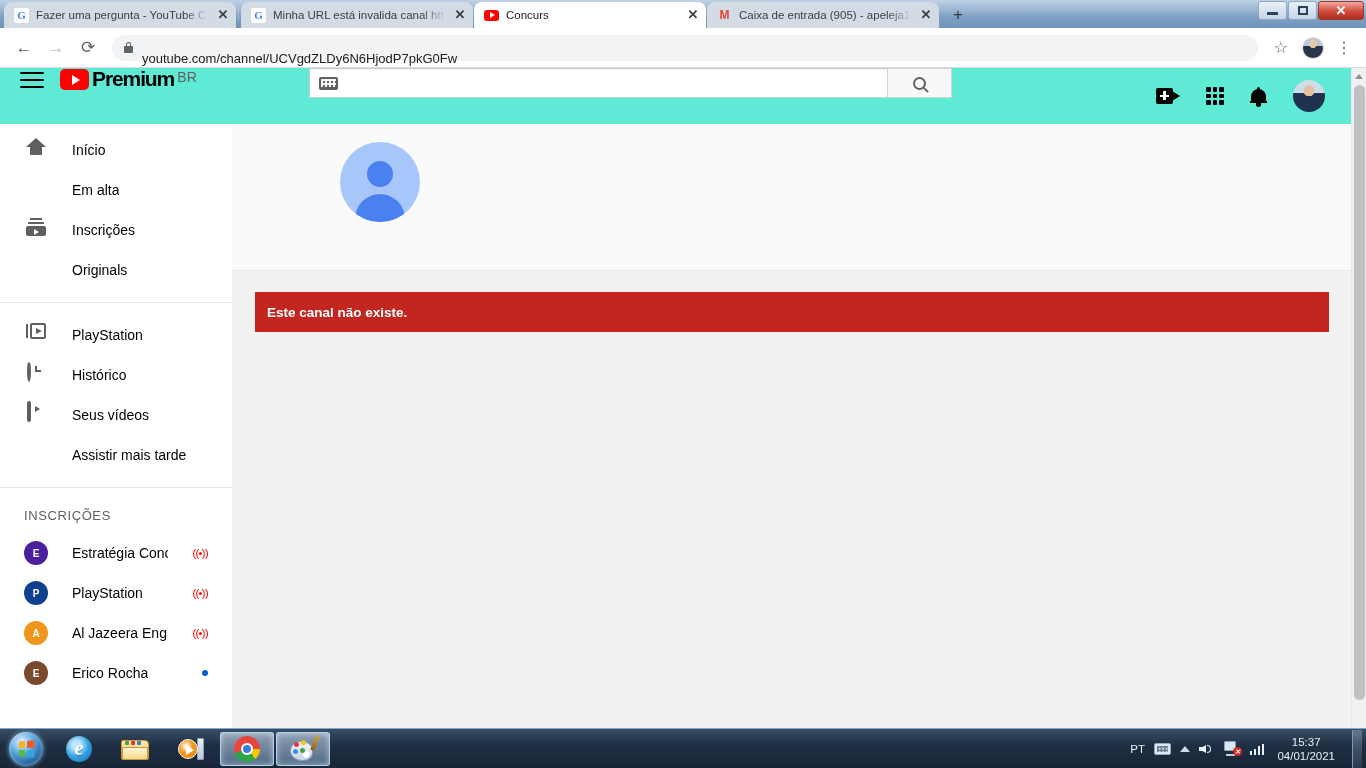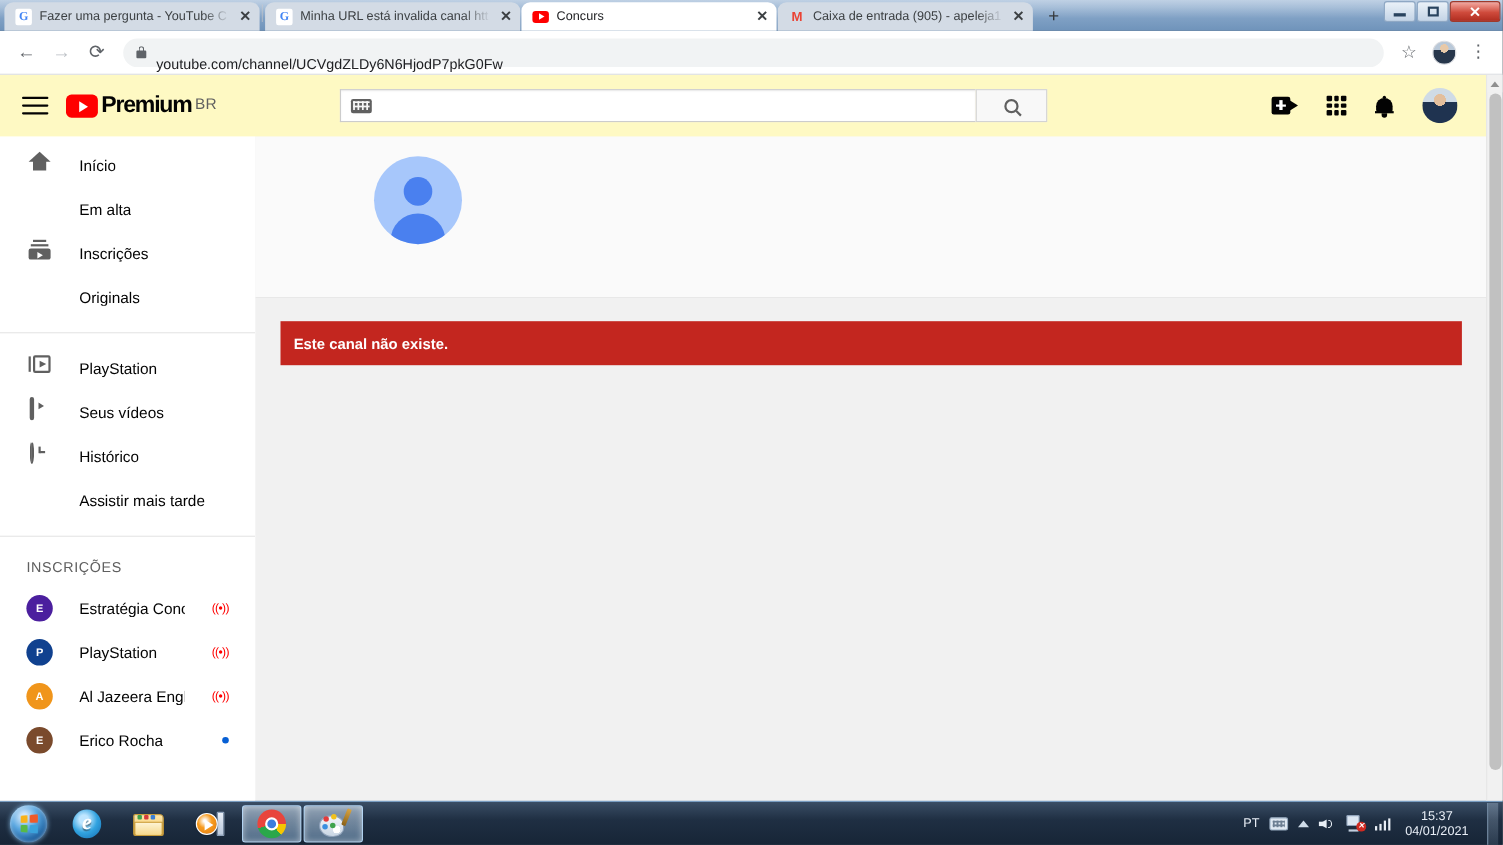--- a/index.html
+++ b/index.html
@@ -105,21 +105,21 @@
     border: 1px solid #dadce0; overflow:hidden;
   }
   .kebab { font-size: 16px; color: #5f6368; cursor: pointer; padding: 0 4px; line-height: 1; letter-spacing:0; }
 
   
   .page { flex: 1 1 auto; background: #fff; display: flex; position: relative; overflow: hidden; }
 
   
   .yt-header {
     position: absolute; top: 0; left: 0; right: 15px; height: 56px;
-    background: #fef9c3; display: flex; align-items: center; z-index: 10;
+    background: #5eead4; display: flex; z-index: 10;
   }
   .burger { width: 24px; height: 24px; margin: 0 16px 0 20px; cursor: pointer;
             display: flex; flex-direction: column; justify-content: center; gap: 5px; }
   .burger span { display: block; height: 2px; background: #030303; border-radius: 1px; }
   .yt-logo { display: flex; align-items: flex-start; cursor: pointer; gap: 3px; }
   .yt-logo .mark { width: 29px; height: 21px; background: #ff0000; border-radius: 5px;
                    display: flex; align-items: center; justify-content: center; margin-top: 1px; }
   .yt-logo .mark::after { content:""; border-left: 8px solid #fff;
         border-top: 5px solid transparent; border-bottom: 5px solid transparent; margin-left: 2px; }
   .yt-logo .word { font: 700 21px "Liberation Sans", sans-serif; color: #030303;
@@ -499,26 +499,26 @@
         <span class="lbl">Originals</span>
       </div>
 
       <div class="side-div"></div>
 
       <div class="side-row">
         <span class="side-icon"><span class="g-lib"><i></i><i></i><i></i></span></span>
         <span class="lbl">PlayStation</span>
       </div>
       <div class="side-row">
+        <span class="side-icon"><i class="g-hist"></i></span>
+        <span class="lbl">Histórico</span>
+      </div>
+      <div class="side-row">
         <span class="side-icon"><i class="g-yourv"></i></span>
         <span class="lbl">Seus vídeos</span>
-      </div>
-      <div class="side-row">
-        <span class="side-icon"><i class="g-hist"></i></span>
-        <span class="lbl">Histórico</span>
       </div>
       <div class="side-row">
         <span class="side-icon"><i class="g-clock"></i></span>
         <span class="lbl">Assistir mais tarde</span>
       </div>
 
       <div class="side-div"></div>
 
       <div class="side-head">INSCRIÇÕES</div>
 

